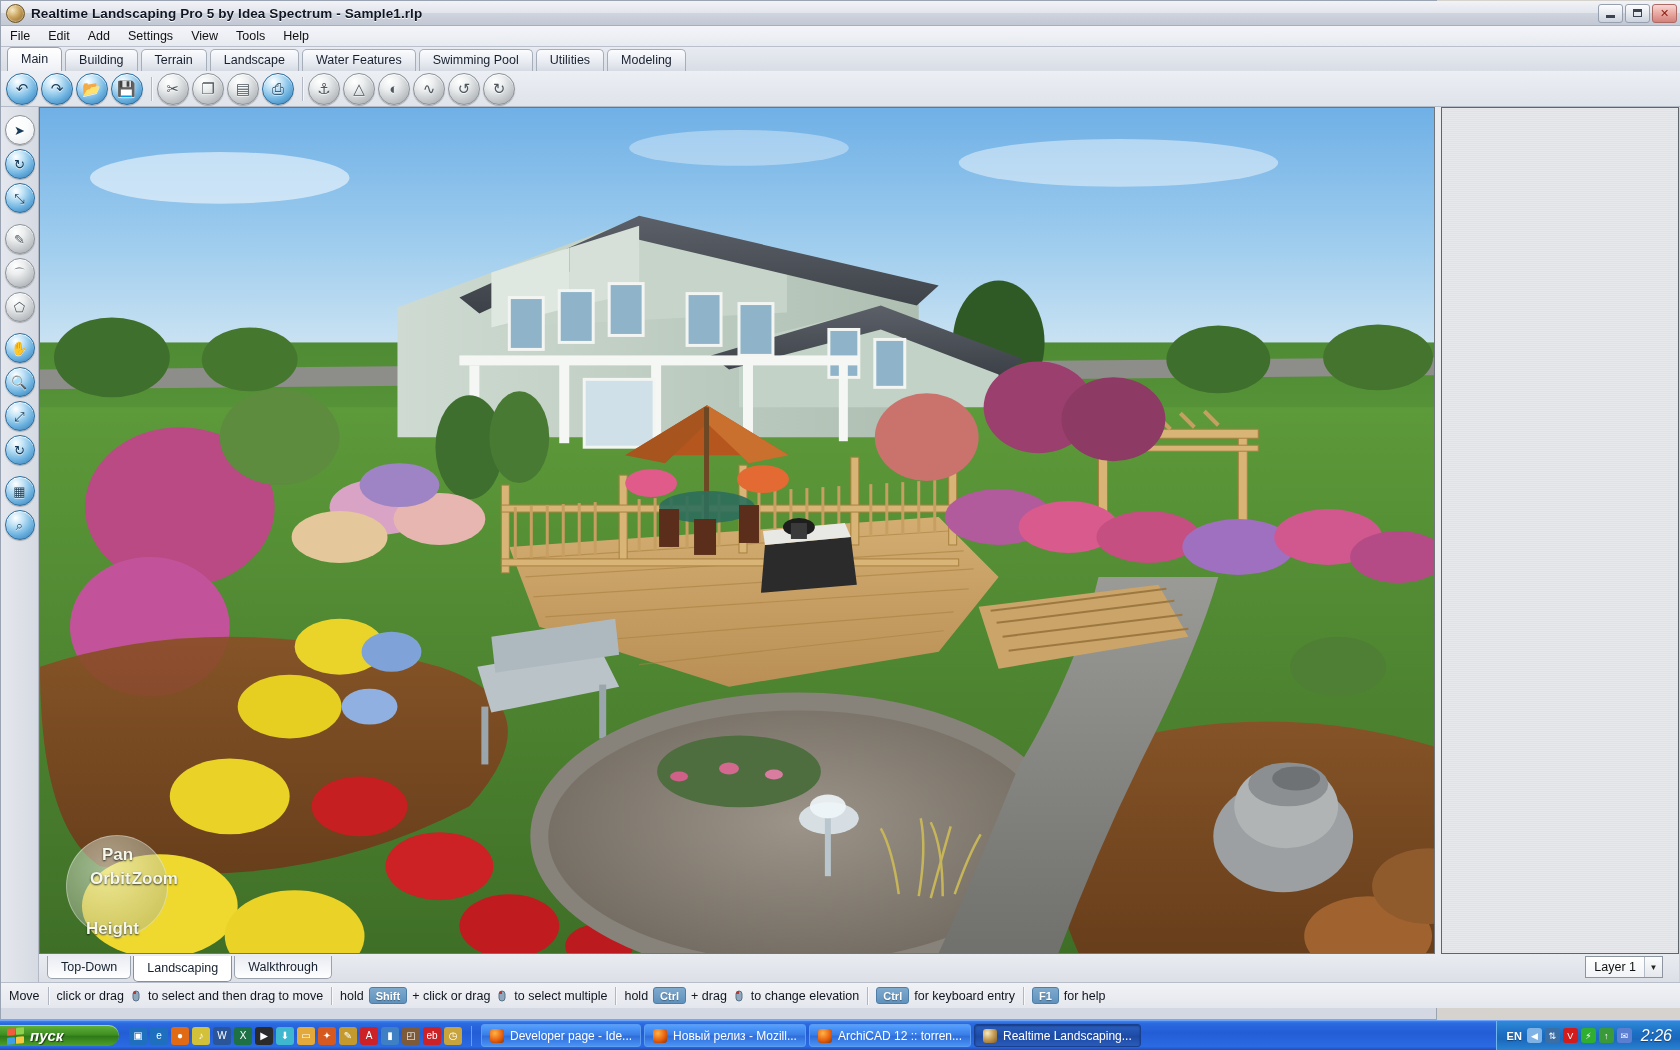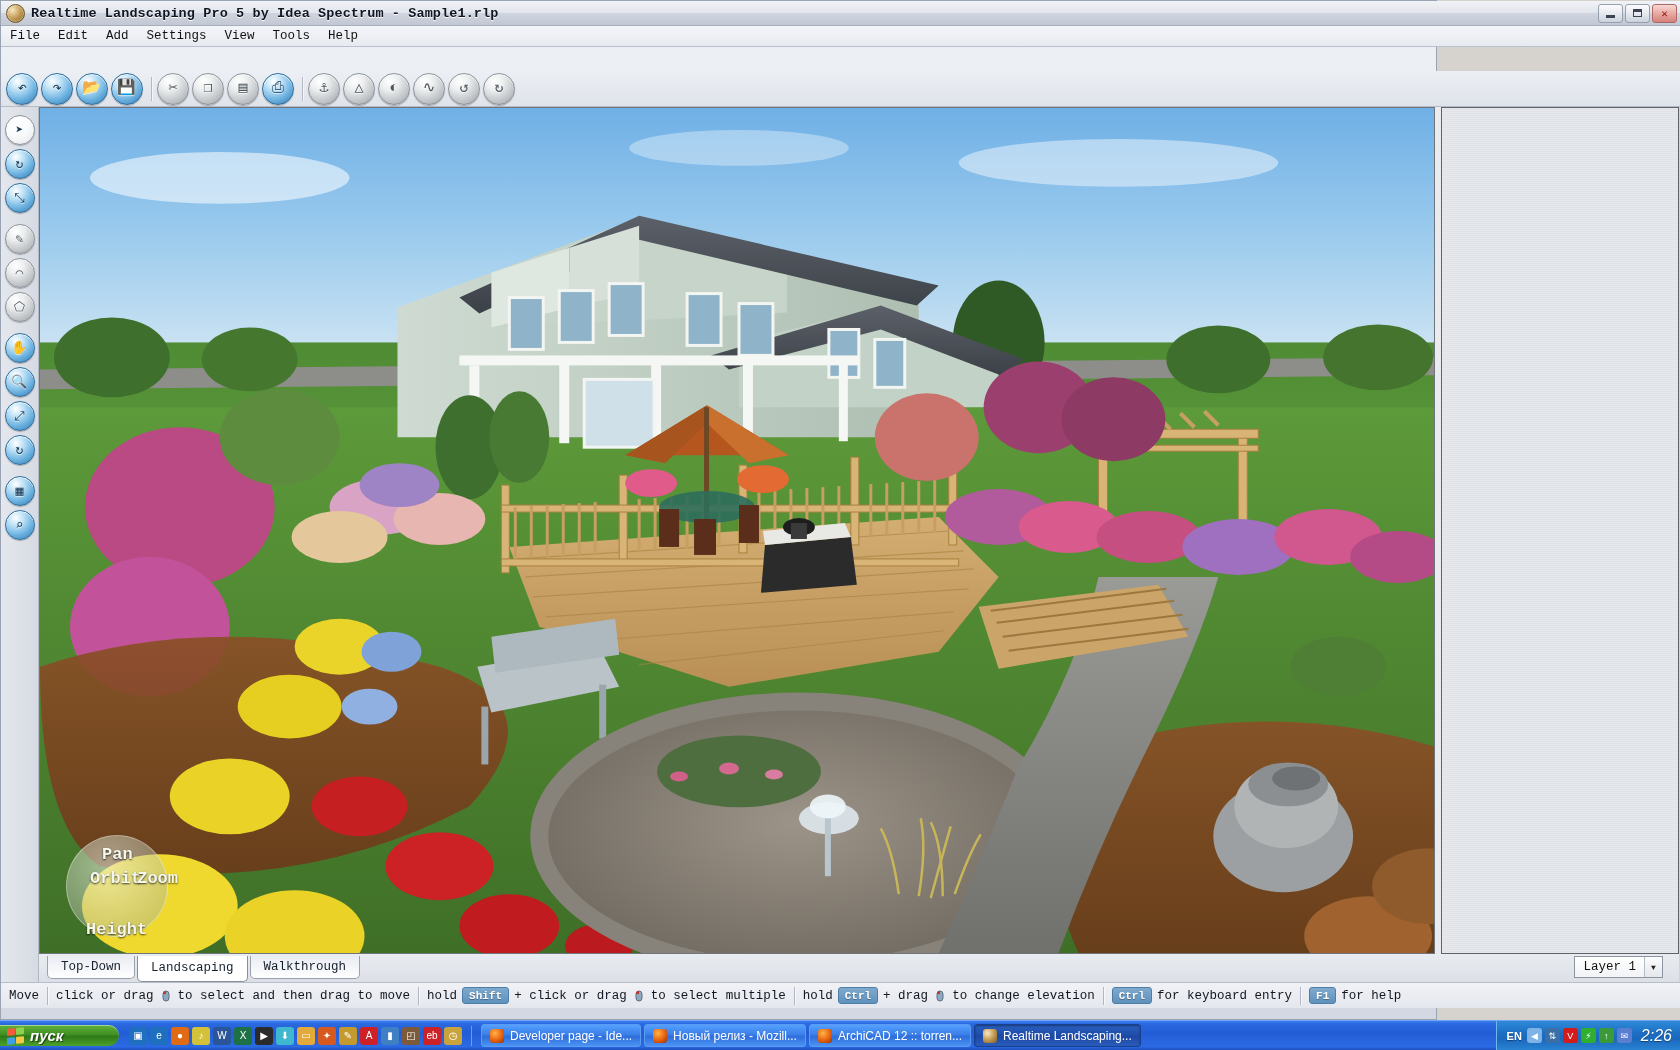--- a/index.html
+++ b/index.html
@@ -8,21 +8,21 @@
     font-family:"Liberation Sans","DejaVu Sans",sans-serif;
     font-size:12px;
     background:#d6d3ce;
     -webkit-font-smoothing:none;
   }
   #app{position:relative;width:1680px;height:1050px;}
 
   
   .win-frame{position:absolute;left:0;top:0;width:1437px;height:1020px;
     background:linear-gradient(180deg,#eef1f6 0%,#dfe3ea 40%,#d3d8e2 100%);
-    border:1px solid #9aa3b2;box-sizing:border-box;font-family:Liberation Mono, monospace;}
+    border:1px solid #9aa3b2;box-sizing:border-box;}
 
   
   .titlebar{position:absolute;left:0;top:0;width:1680px;height:25px;
     background:linear-gradient(180deg,#f2f3f7 0%,#e2e5ec 48%,#cfd4de 52%,#c2c8d4 100%);
     border-bottom:1px solid #a8afbb;display:flex;align-items:center;box-sizing:border-box;}
   .title-icon{width:17px;height:17px;margin-left:5px;margin-right:6px;border-radius:50%;
     background:radial-gradient(circle at 32% 30%,#f6e9c4 0%,#c9a15a 45%,#7a5a24 100%);
     border:1px solid #6d5420;box-shadow:inset 0 0 2px #fff;flex:0 0 auto;}
   .title-text{font-weight:bold;font-size:13.5px;color:#101624;letter-spacing:.1px;
     text-shadow:0 1px 0 #fff;white-space:nowrap;}
@@ -188,20 +188,30 @@
     <div class="menubar">
       <div class="menu-item">File</div>
       <div class="menu-item">Edit</div>
       <div class="menu-item">Add</div>
       <div class="menu-item">Settings</div>
       <div class="menu-item">View</div>
       <div class="menu-item">Tools</div>
       <div class="menu-item">Help</div>
     </div>
 
+    <div class="tabstrip">
+      <div class="tab active">Main</div>
+      <div class="tab">Building</div>
+      <div class="tab">Terrain</div>
+      <div class="tab">Landscape</div>
+      <div class="tab">Water Features</div>
+      <div class="tab">Swimming Pool</div>
+      <div class="tab">Utilities</div>
+      <div class="tab">Modeling</div>
+    </div>
 
     <div class="toolbar" id="toolbar">
         <div class="rbtn blue">
           <span class="gl">↶</span>
         </div>
         <div class="rbtn blue">
           <span class="gl">↷</span>
         </div>
         <div class="rbtn blue">
           <span class="gl">📂</span>

